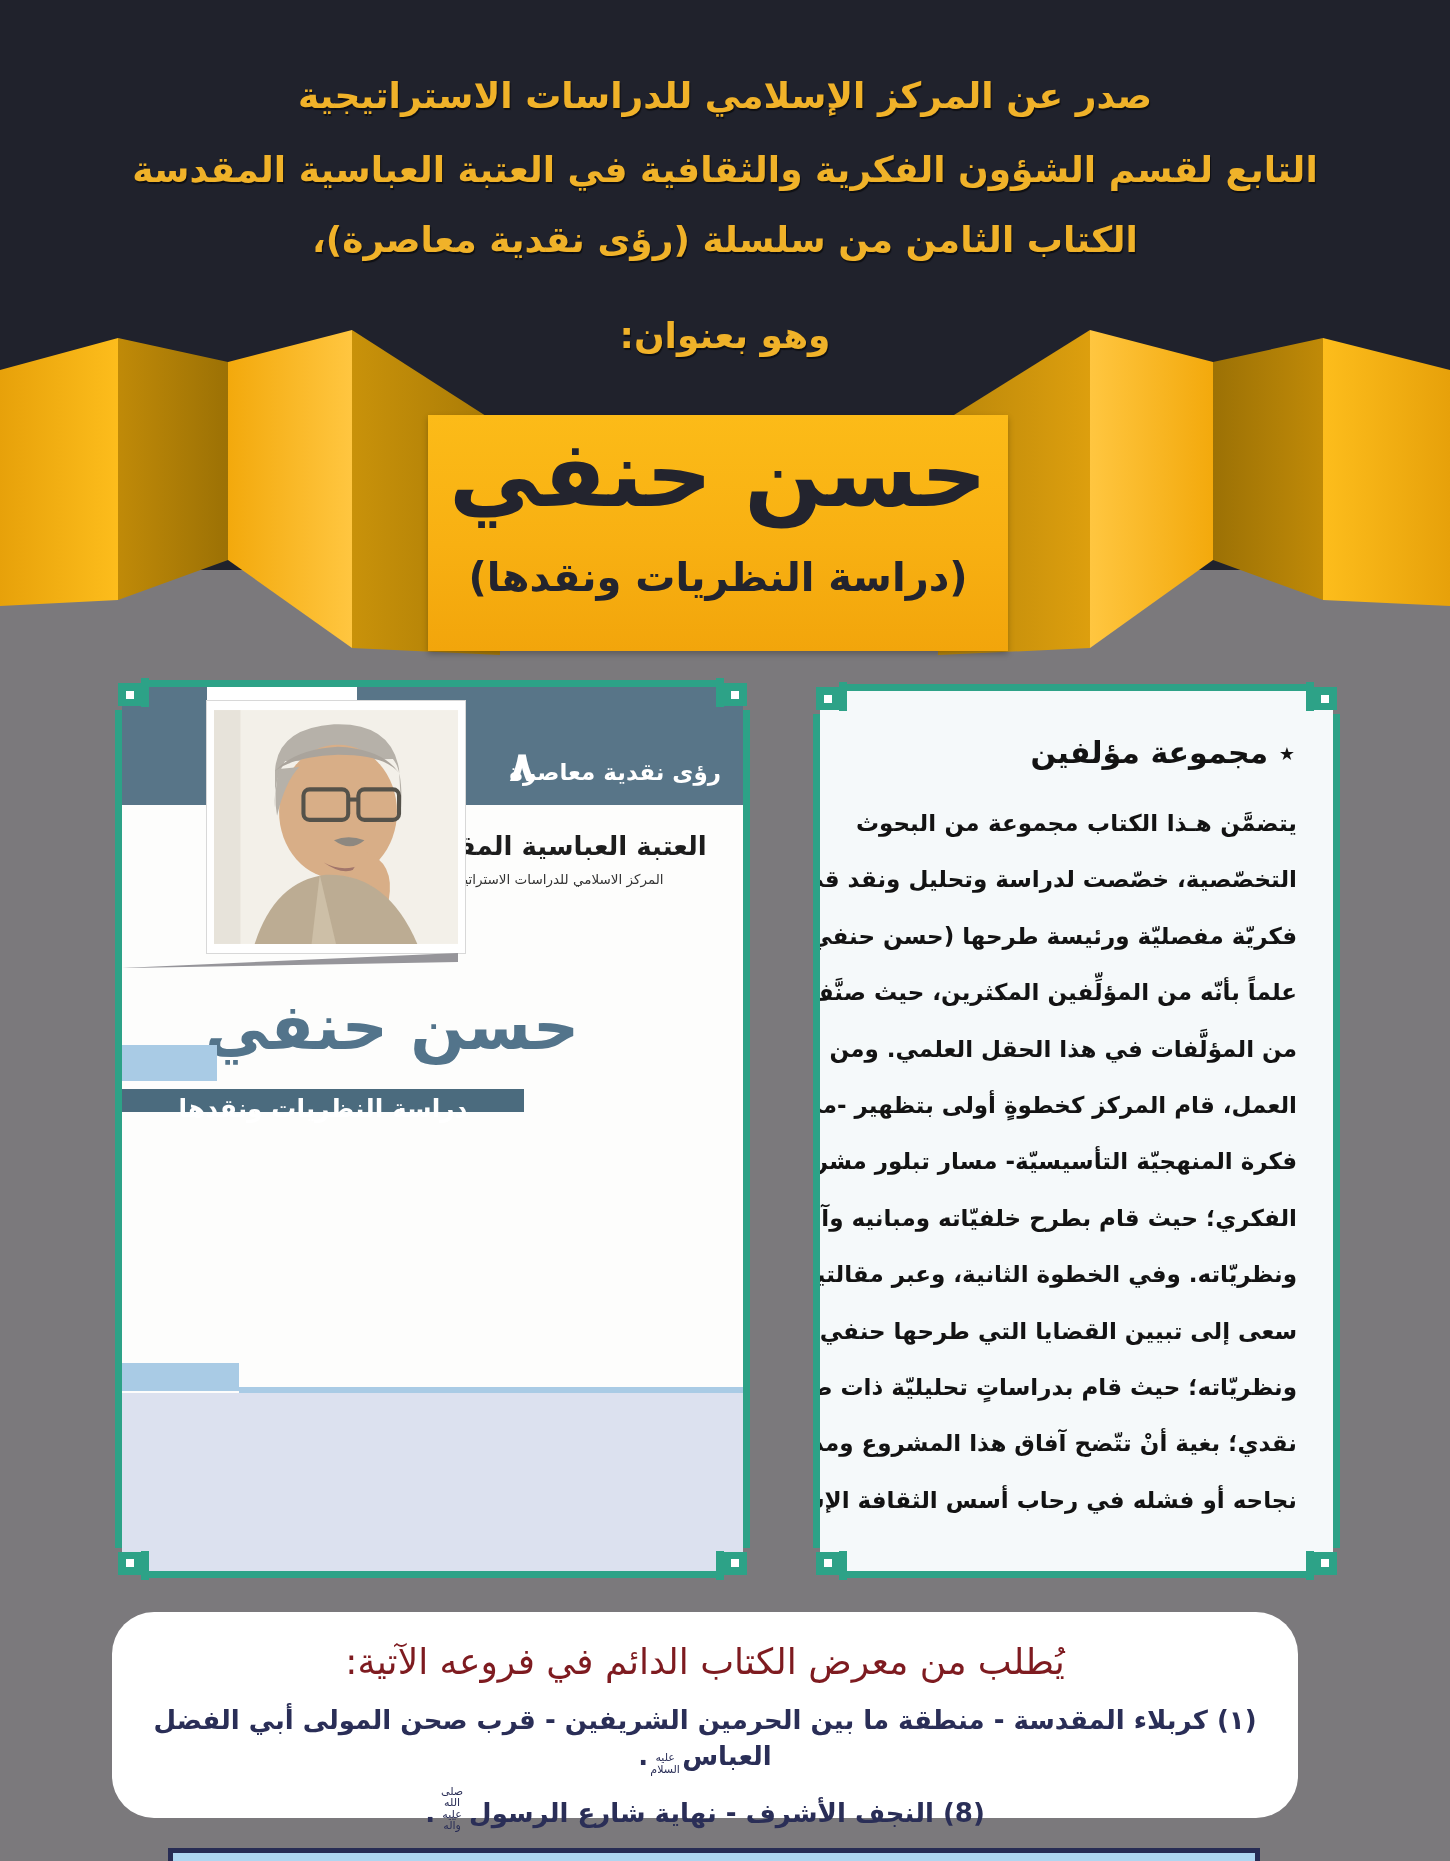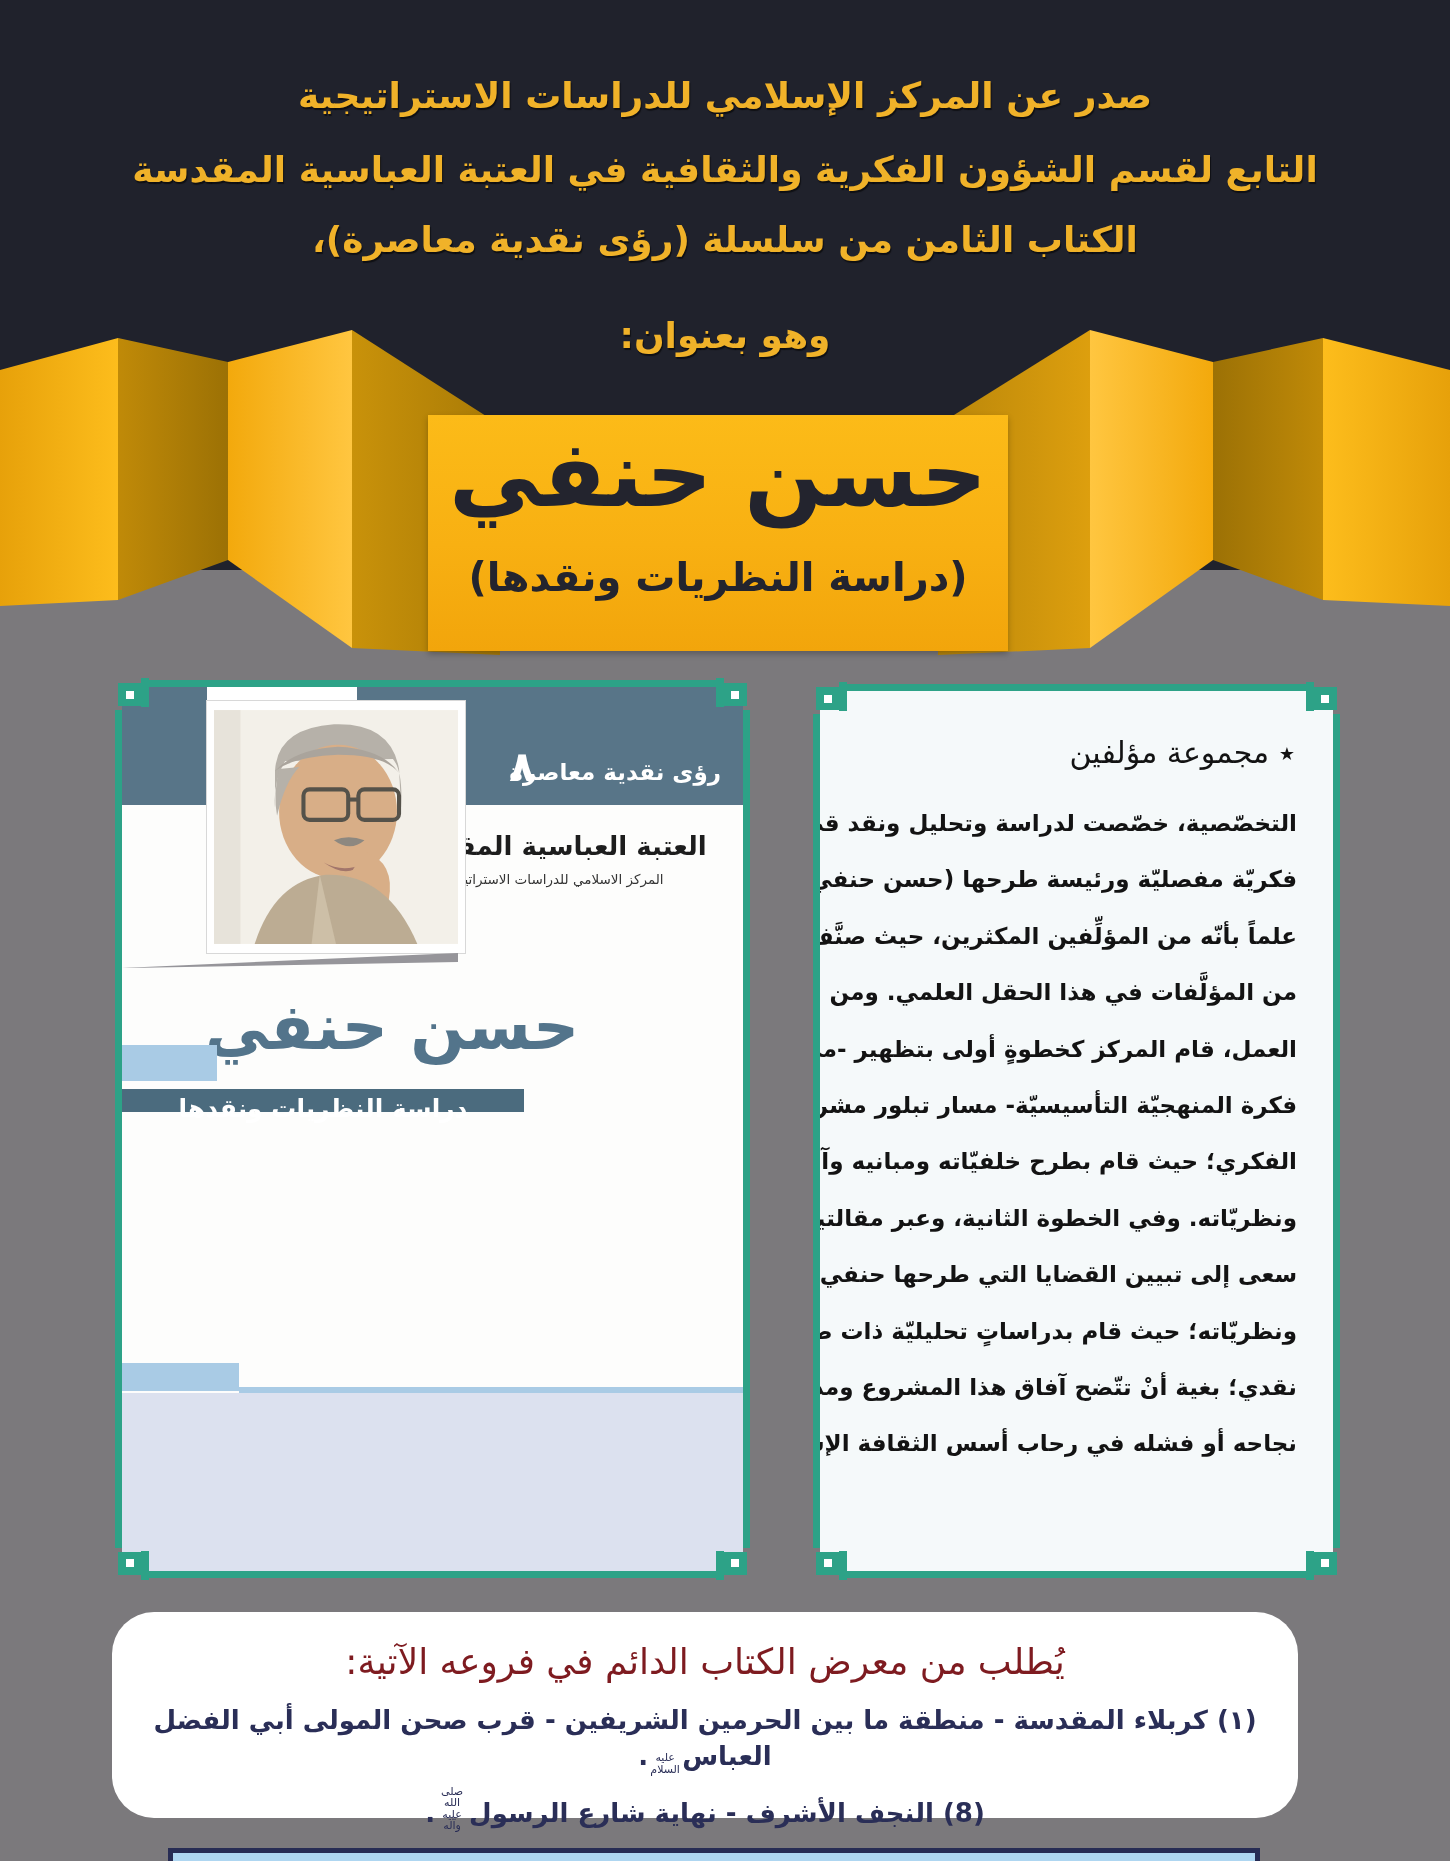--- a/index.html
+++ b/index.html
@@ -57,21 +57,21 @@
   .cover-darkband{position:absolute;left:0;top:402px;width:402px;height:23px;background:#4b6b7e;
                   color:#fff;font-size:25px;line-height:39px;font-weight:bold;text-align:center;}
   .cover-author{position:absolute;left:0;top:652px;width:445px;text-align:center;
                 color:#6f7e89;font-size:26px;line-height:34px;font-weight:bold;}
   .blue-chip2{position:absolute;left:0;top:676px;width:117px;height:28px;background:#a9cbe5;}
   .blue-line{position:absolute;left:117px;right:0;top:700px;height:6px;background:#a9cbe5;}
   .cover-pale{position:absolute;left:0;right:0;top:706px;bottom:0;background:#dce1ef;}
 
   
   .desc-inner{background:#f5f9fa;}
-  .desc-heading{margin:42px 38px 0 38px;text-align:right;color:#131313;font-size:30px;line-height:40px;font-weight:normal;}
+  .desc-heading{margin:42px 38px 0 38px;text-align:right;color:#131313;font-size:30px;line-height:40px;font-weight:bold;}
   .desc-text{margin:22px 36px 0 36px;}
   .desc-line{font-size:23px;line-height:56.4px;font-weight:bold;color:#131313;
              text-align:justify;text-align-last:justify;white-space:nowrap;}
 
   
   .footer-panel{position:absolute;left:112px;top:1612px;width:1186px;height:206px;background:#ffffff;border-radius:42px;}
   .footer-title{text-align:center;margin-top:28px;color:#7e1b20;font-size:36px;line-height:44px;font-weight:normal;}
   .branch{text-align:center;color:#2a2e57;font-size:26px;line-height:36px;font-weight:bold;}
   .b1{margin-top:18px}.b2{margin-top:10px}
   .honorific{display:inline-block;width:34px;font-size:11px;line-height:1.05;vertical-align:-8px;
@@ -202,20 +202,21 @@
       </div>
   </div>
 
   <div class="frame" style="left:813px;top:684px;width:527px;height:894px;">
     <div class="panel-inner desc-inner">
       <div class="desc-heading">
         <span>٭</span>
         <span>مجموعة مؤلفين</span>
       </div>
       <div class="desc-text">
+          <div class="desc-line">يتضمَّن هـذا الكتاب مجموعة من البحوث</div>
           <div class="desc-line">التخصّصية، خصّصت لدراسة وتحليل ونقد قضايا</div>
           <div class="desc-line">فكريّة مفصليّة ورئيسة طرحها (حسن حنفي)،</div>
           <div class="desc-line">علماً بأنّه من المؤلِّفين المكثرين، حيث صنَّف الكثير</div>
           <div class="desc-line">من المؤلَّفات في هذا الحقل العلمي. ومن خلال هذا</div>
           <div class="desc-line">العمل، قام المركز كخطوةٍ أولى بتظهير -من خلال</div>
           <div class="desc-line">فكرة المنهجيّة التأسيسيّة- مسار تبلور مشروعه</div>
           <div class="desc-line">الفكري؛ حيث قام بطرح خلفيّاته ومبانيه وآرائه</div>
           <div class="desc-line">ونظريّاته. وفي الخطوة الثانية، وعبر مقالتين،</div>
           <div class="desc-line">سعى إلى تبيين القضايا التي طرحها حنفي في آرائه</div>
           <div class="desc-line">ونظريّاته؛ حيث قام بدراساتٍ تحليليّة ذات طابع</div>

